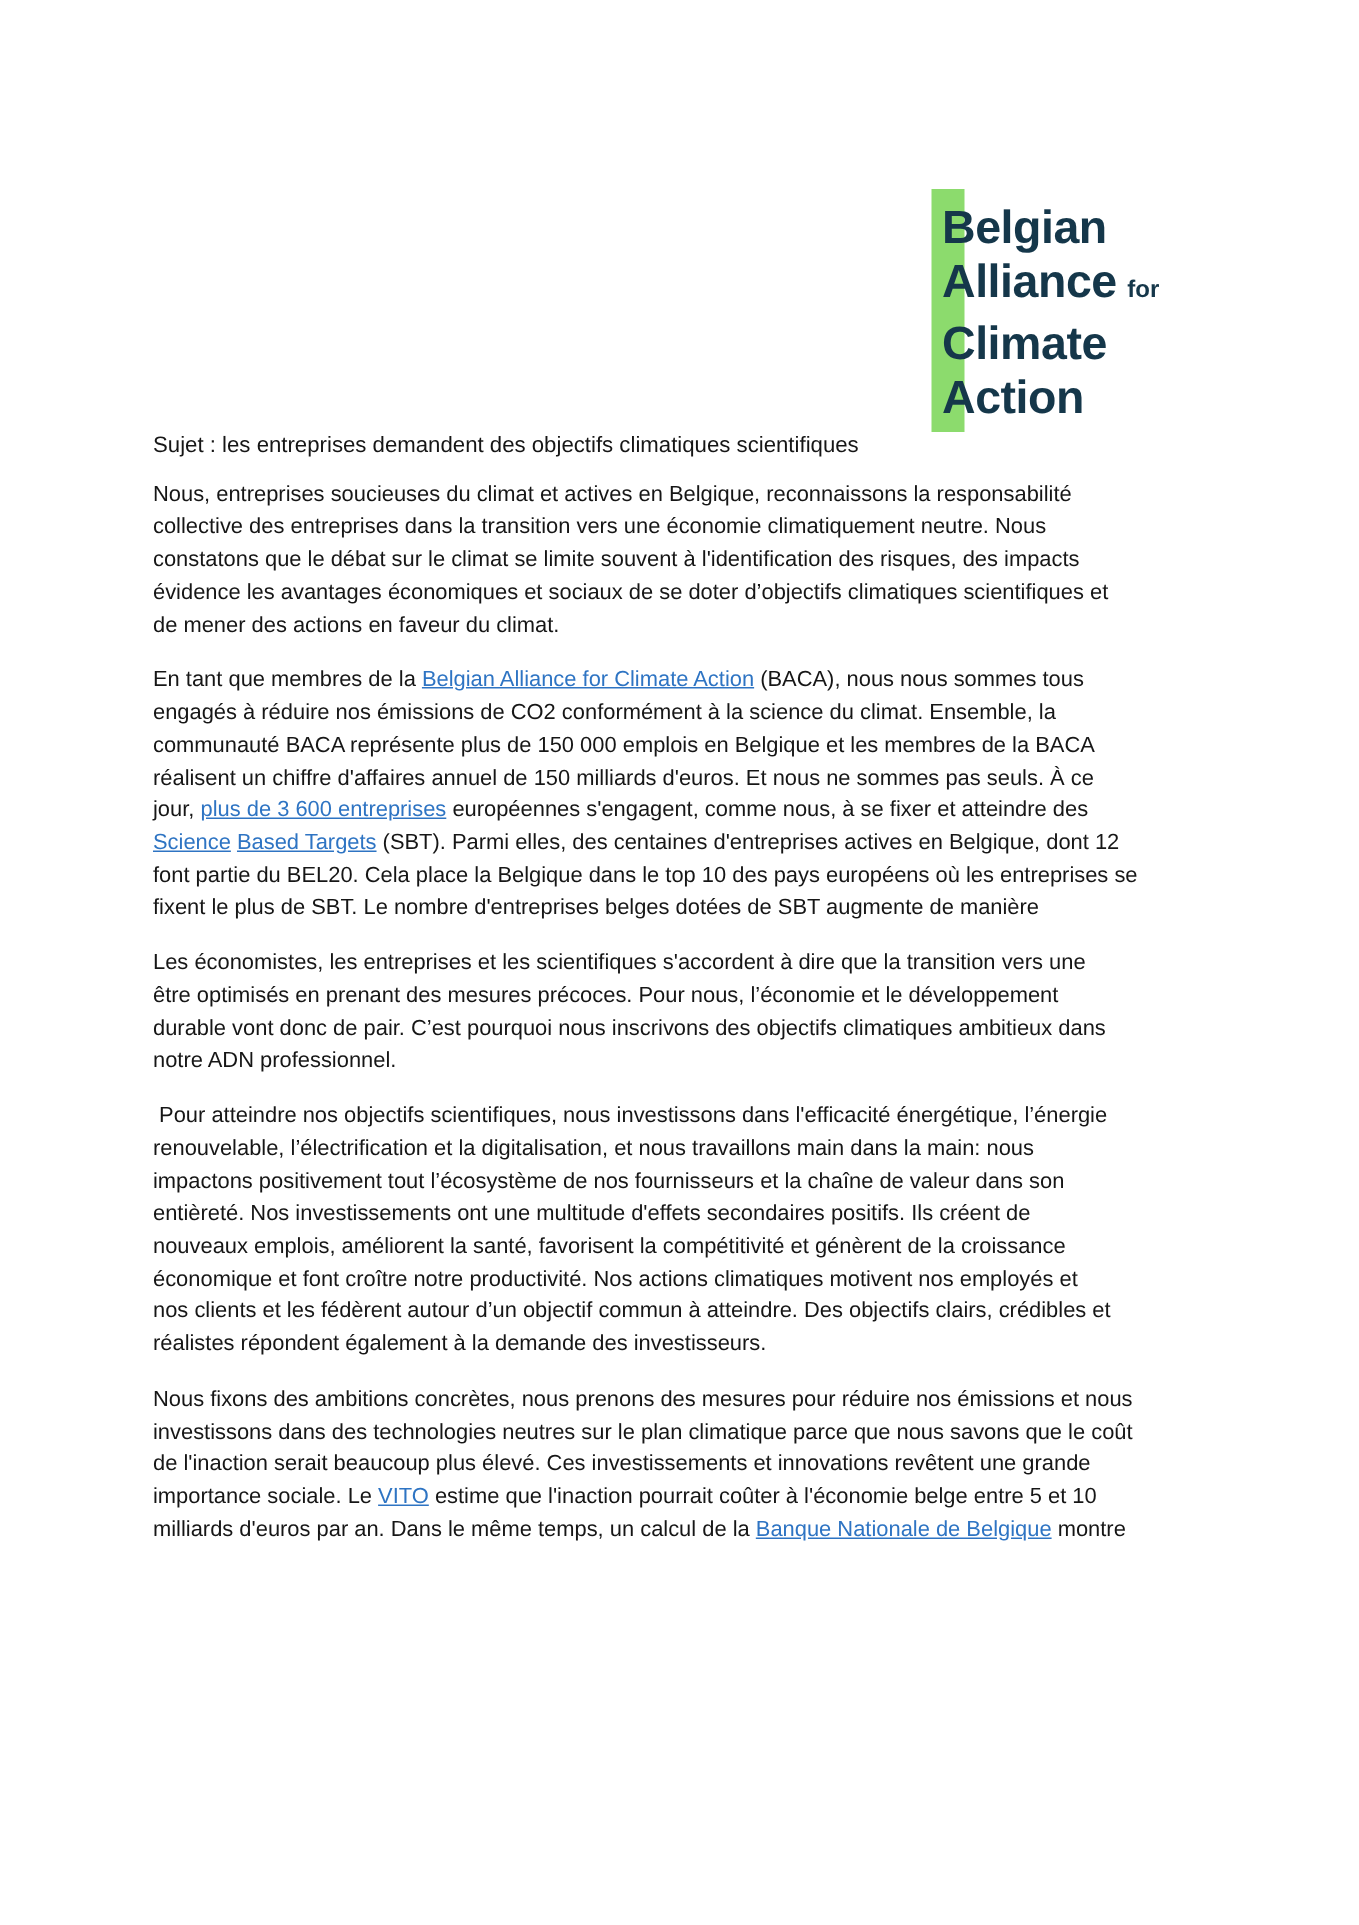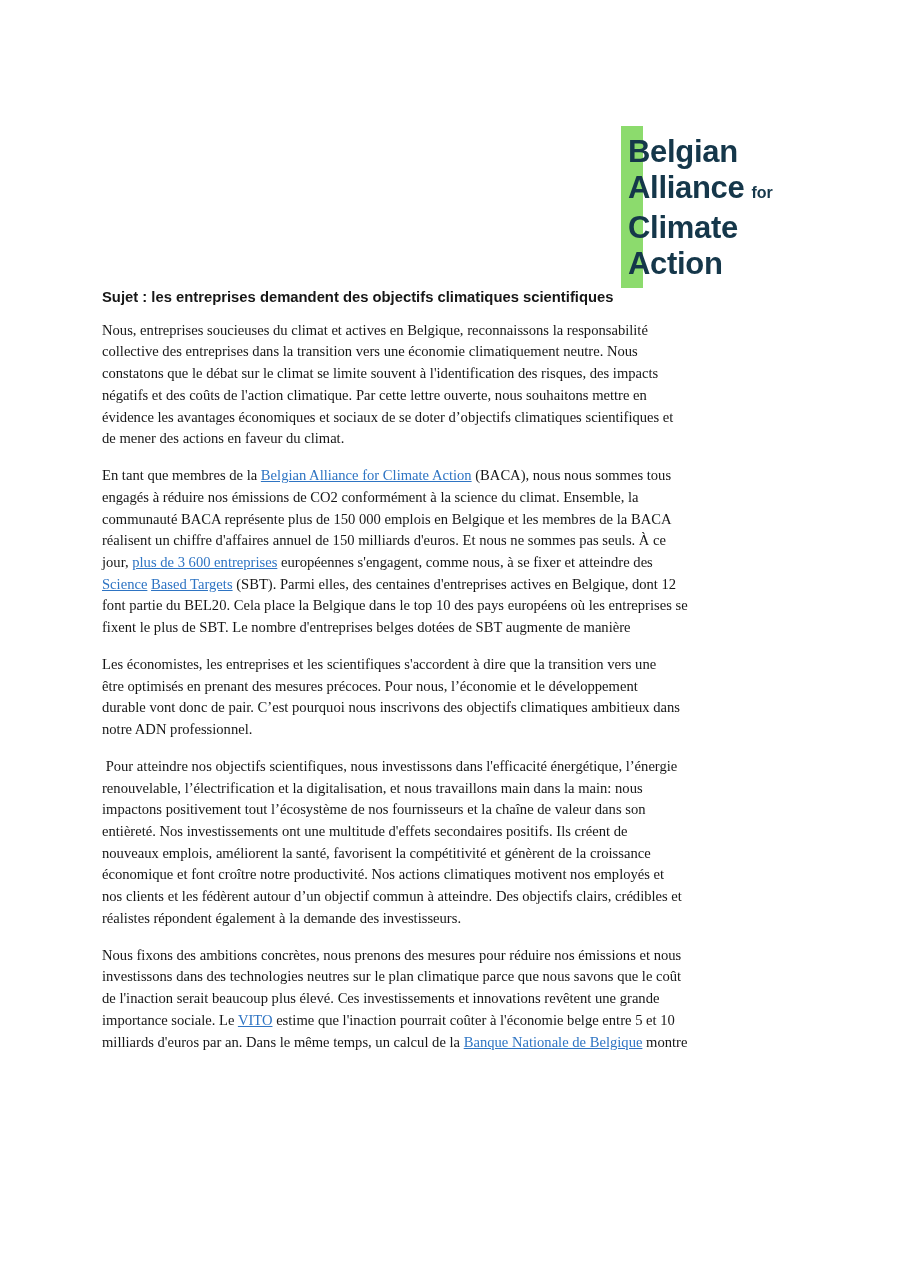--- a/index.html
+++ b/index.html
@@ -18,22 +18,22 @@
     color:var(--navy,#15374a); font-weight:700; font-size:31px;
     line-height:35.5px; letter-spacing:-0.3px; white-space:nowrap;
   }
   .logo-text .small { font-size:16px; letter-spacing:0; margin-left:7px; }
 
   
   .content {
     position:absolute; left:102px; top:287px; width:700px;
     color:var(--text,#161616); font-size:14.6px; line-height:21.7px;
   }
-  .subject { font-weight:700; font-size:14.8px; margin-bottom:11px; white-space:pre; }
-  .para { margin-bottom:15.2px;font-family:Liberation Serif, serif; }
+  .subject { font-weight:400; font-size:14.8px; margin-bottom:11px; white-space:pre; }
+  .para { margin-bottom:15.2px; }
   .line { display:block; white-space:pre; }
   a.lnk { color:var(--link,#2e74c3); text-decoration:underline; cursor:pointer;text-align:right; }
 </style>
 </head>
 <body>
 
 <div class="page">
 
   <div class="logo">
     <div class="logo-bar"></div>
@@ -45,21 +45,20 @@
     </div>
   </div>
 
   <div class="content">
     <h1 class="subject">Sujet : les entreprises demandent des objectifs climatiques scientifiques</h1>
     <div id="paragraphs">
         <p class="para">
           <span class="line">Nous, entreprises soucieuses du climat et actives en Belgique, reconnaissons la responsabilité</span>
           <span class="line">collective des entreprises dans la transition vers une économie climatiquement neutre. Nous</span>
           <span class="line">constatons que le débat sur le climat se limite souvent à l'identification des risques, des impacts</span>
-          <span class="line">négatifs et des coûts de l'action climatique. Par cette lettre ouverte, nous souhaitons mettre en</span>
           <span class="line">évidence les avantages économiques et sociaux de se doter d’objectifs climatiques scientifiques et</span>
           <span class="line">de mener des actions en faveur du climat.</span>
         </p>
         <p class="para">
           <span class="line">En tant que membres de la <a class="lnk">Belgian Alliance for Climate Action</a> (BACA), nous nous sommes tous</span>
           <span class="line">engagés à réduire nos émissions de CO2 conformément à la science du climat. Ensemble, la</span>
           <span class="line">communauté BACA représente plus de 150 000 emplois en Belgique et les membres de la BACA</span>
           <span class="line">réalisent un chiffre d'affaires annuel de 150 milliards d'euros. Et nous ne sommes pas seuls. À ce</span>
           <span class="line">jour, <a class="lnk">plus de 3 600 entreprises</a> européennes s'engagent, comme nous, à se fixer et atteindre des</span>
           <span class="line"><a class="lnk">Science</a> <a class="lnk">Based Targets</a> (SBT). Parmi elles, des centaines d'entreprises actives en Belgique, dont 12</span>

